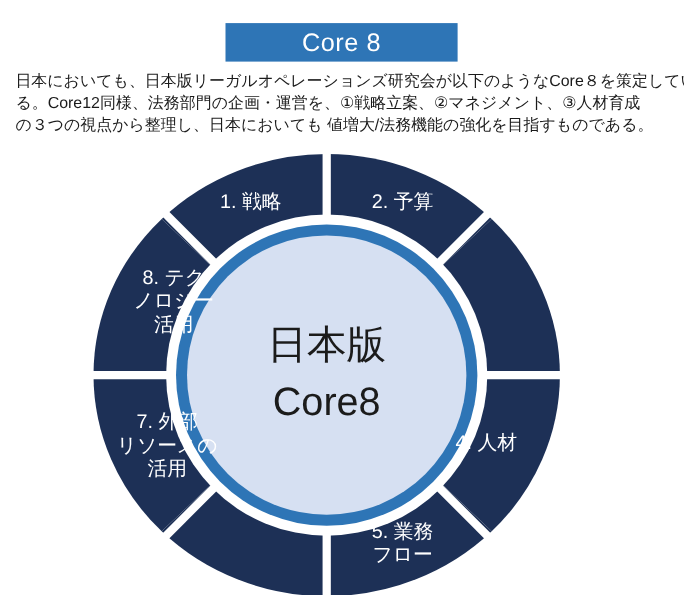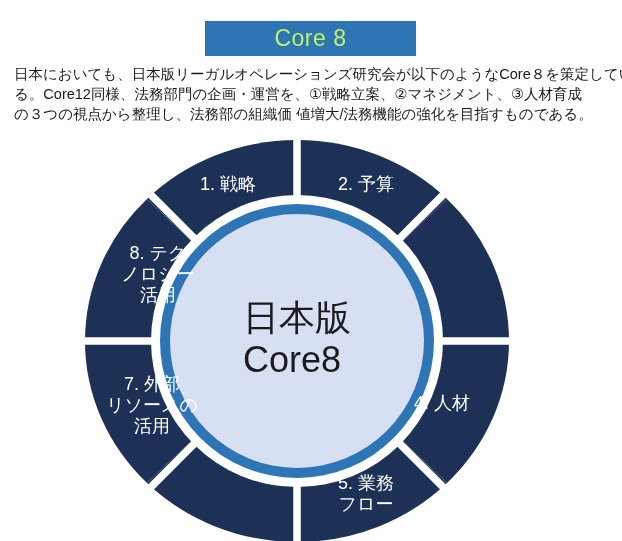--- a/index.html
+++ b/index.html
@@ -3,55 +3,55 @@
 <meta charset="utf-8">
 <style>
   html,body{margin:0;padding:0;background:#ffffff;}
   body{width:622px;height:541px;overflow:hidden;font-family:"Liberation Sans","DejaVu Sans",sans-serif;}
   .canvas{position:relative;width:622px;height:541px;background:#ffffff;}
 
   .title-box{
     position:absolute;left:205px;top:21px;width:211px;height:35px;
     background:#2E75B6;display:flex;align-items:center;justify-content:center;
   }
-  .title-text{color:#bef264;font-size:23px;letter-spacing:0.5px;}
+  .title-text{color:#ffffff;font-size:23px;letter-spacing:0.5px;}
 
   .description{
     position:absolute;left:14px;top:64px;width:600px;
     color:#1a1a1a;font-size:14.5px;line-height:20px;
   }
   .desc-line{display:block;white-space:nowrap;}
 
   .diagram{position:absolute;left:0;top:0;width:622px;height:541px;}
   .diagram svg{position:absolute;left:0;top:0;}
 
   .seg-label{
     position:absolute;transform:translate(-50%,-50%);
     color:#ffffff;font-size:18px;line-height:21px;
     text-align:center;white-space:pre-line;
   }
   .center-label{
     position:absolute;left:297px;top:339px;transform:translate(-50%,-50%);
-    color:#1b1b1b;font-size:36px;line-height:42px;
-    text-align:left;white-space:pre-line;
+    color:#1b1b1b;font-size:36px;line-height:52px;
+    text-align:center;white-space:pre-line;
   }
 </style>
 </head>
 <body>
 
 <div class="canvas">
 
   <div class="title-box">
     <span class="title-text">Core 8</span>
   </div>
 
   <div class="description">
     <span class="desc-line">日本においても、日本版リーガルオペレーションズ研究会が以下のようなCore８を策定してい</span>
     <span class="desc-line">る。Core12同様、法務部門の企画・運営を、①戦略立案、②マネジメント、③人材育成</span>
-    <span class="desc-line">の３つの視点から整理し、法務部の組織価 値増大/法務機能の強化を目指すものである。</span>
+    <span class="desc-line">の３つの視点から整理し、日本においても 値増大/法務機能の強化を目指すものである。</span>
   </div>
 
   <div class="diagram">
     <svg width="622" height="541" viewBox="0 0 622 541">
 
       <path d="M297,341 L147,199 A212,201 0 0 1 297,140 Z" fill="#1D3056"></path>
       <path d="M297,341 L297,140 A212,201 0 0 1 447,199 Z" fill="#1D3056"></path>
       <path d="M297,341 L447,199 A212,201 0 0 1 509,341 Z" fill="#1D3056"></path>
       <path d="M297,341 L509,341 A212,201 0 0 1 447,483 Z" fill="#1D3056"></path>
       <path d="M297,341 L447,483 A212,201 0 0 1 297,542 Z" fill="#1D3056"></path>

